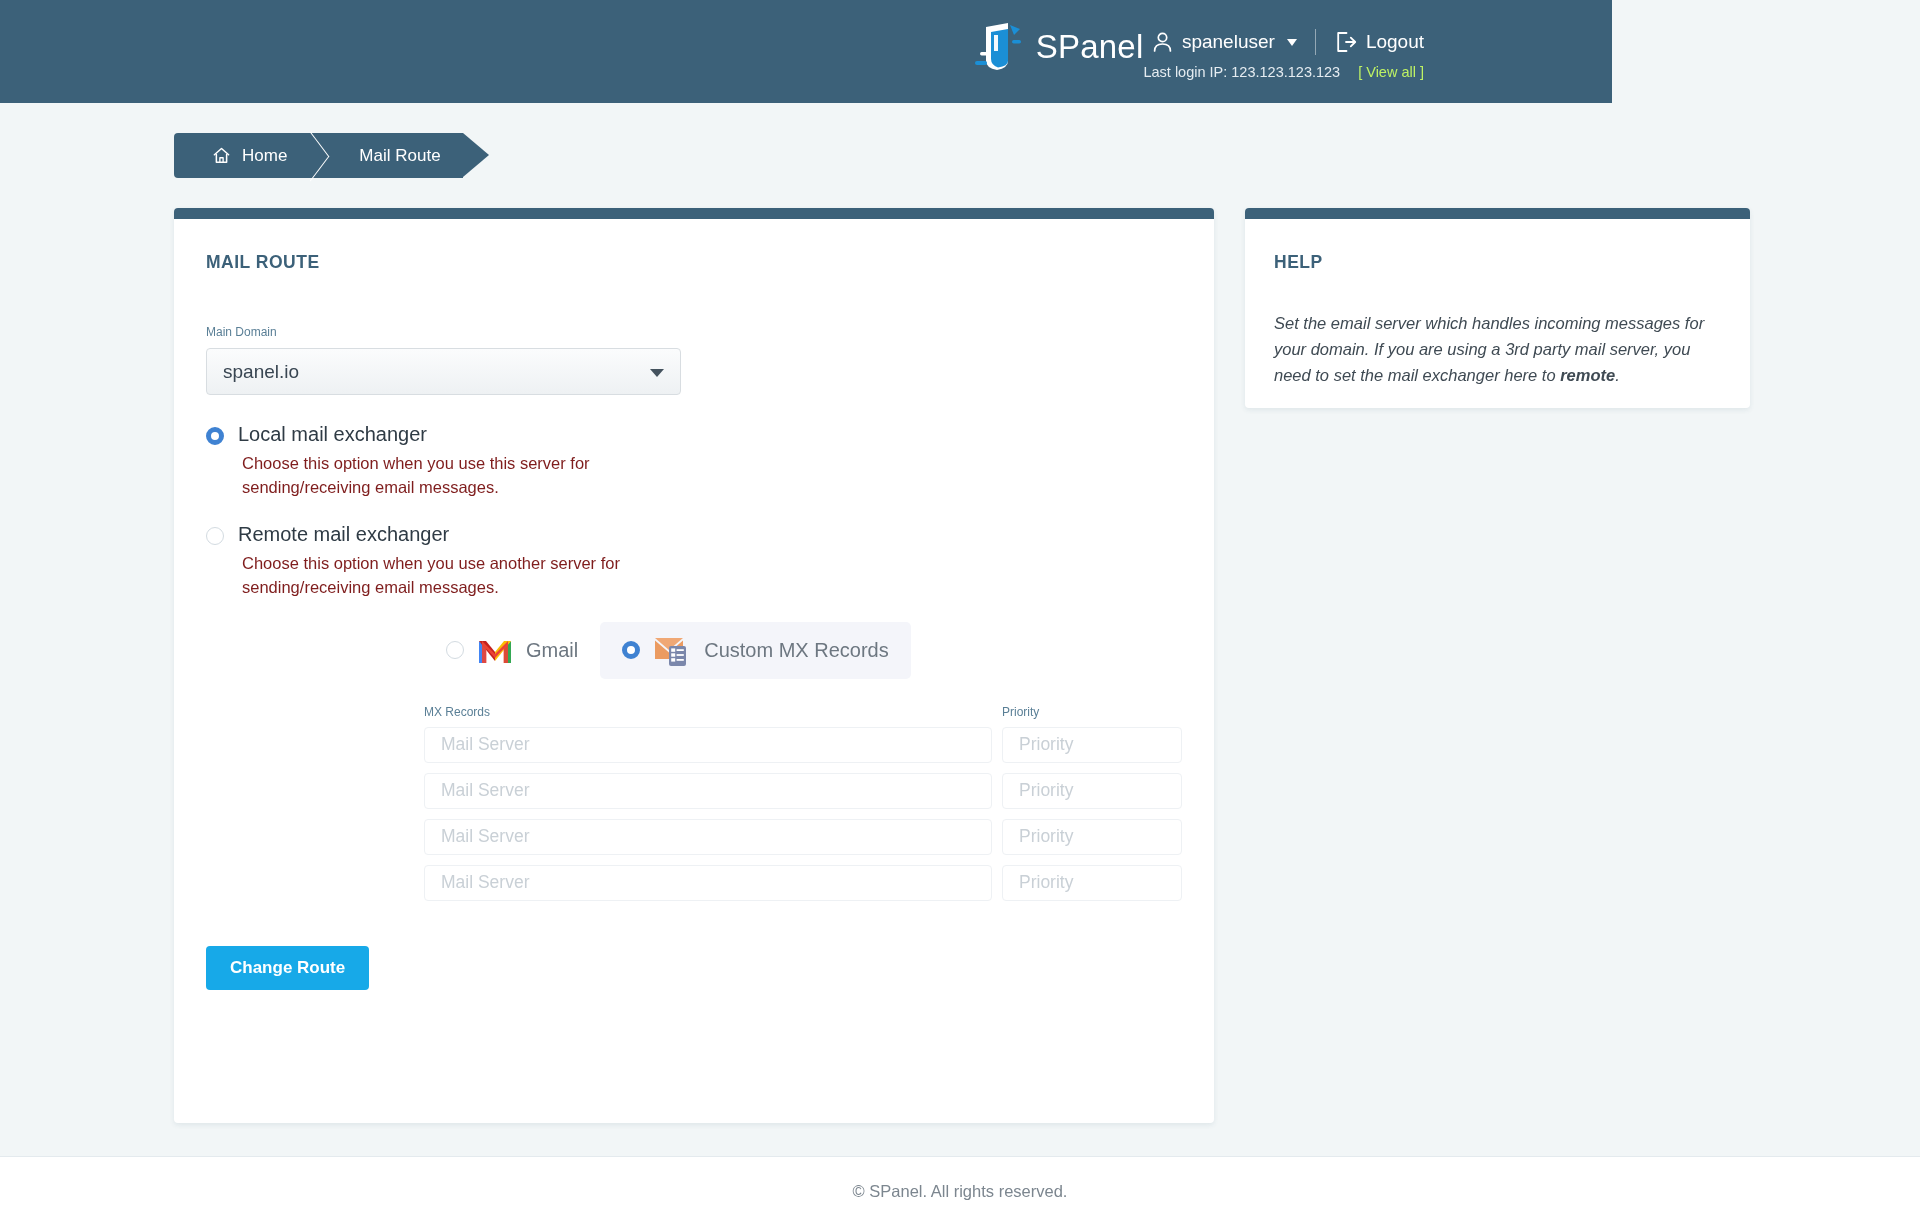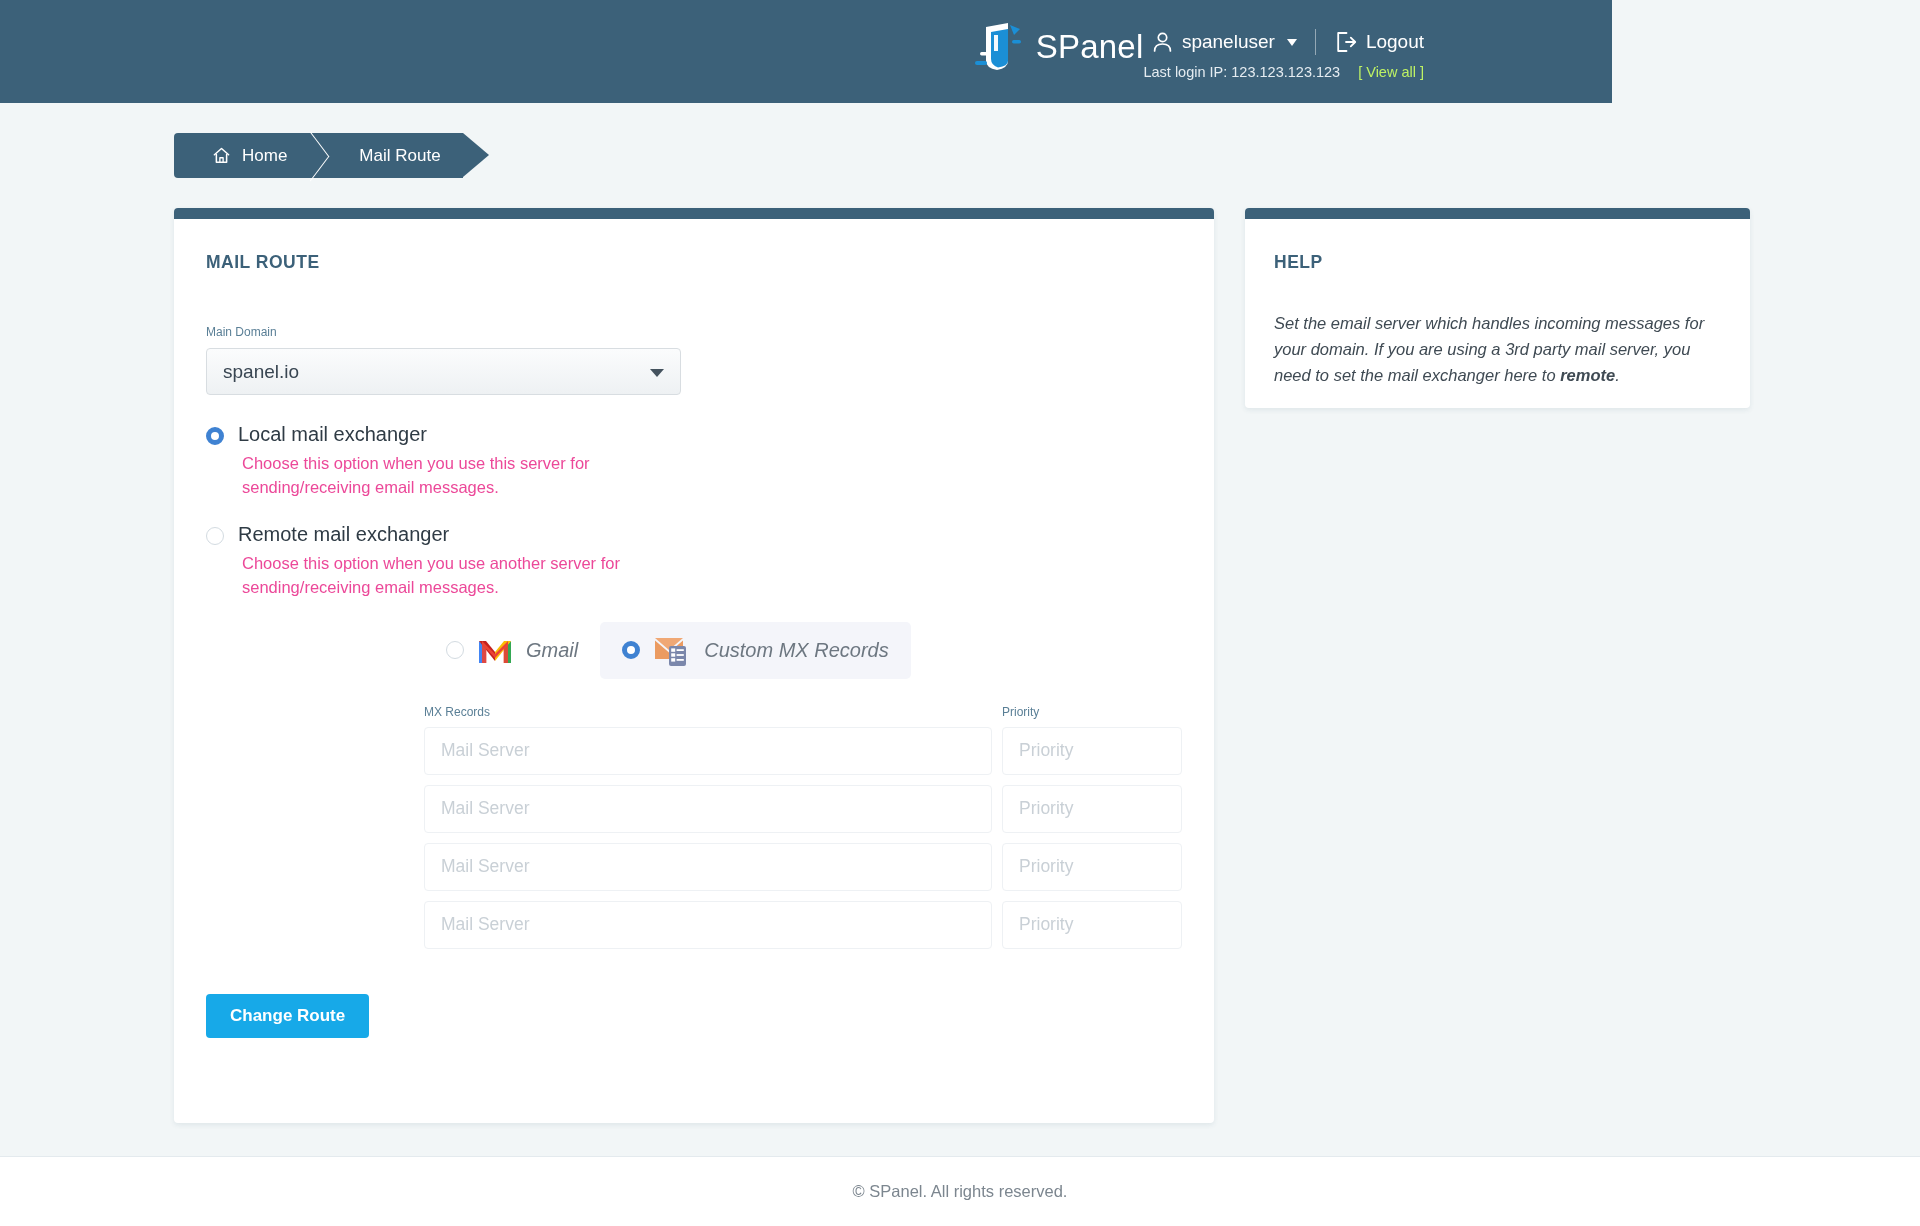--- a/index.html
+++ b/index.html
@@ -246,40 +246,39 @@
     color: #2f3b45;
     line-height: 1.2;
     display: block;
   }
   .radio-desc {
     display: block;
     margin-top: 6px;
     margin-left: 36px;
     font-size: 16.5px;
     line-height: 1.45;
-    color: #ec4899;
+    color: #7f1d1d;
     max-width: 420px;
   }
 
   
   .provider-row {
     display: flex;
     align-items: stretch;
     margin-left: 250px;
     margin-top: 22px;
     height: 57px;
   }
   .provider-opt {
     display: flex;
     align-items: center;
     gap: 12px;
     padding: 0 22px;
     border-radius: 5px;
     cursor: pointer;
-    font-style: italic;
   }
   .provider-opt.selected { background: #f4f5fa; }
   .provider-label {
     font-size: 20px;
     color: #6d7781;
   }
   .provider-icon { display: block; }
 
   
   .mx-head {
@@ -289,21 +288,21 @@
   }
   .mx-head .field-label:first-child { width: 578px; }
 
   .mx-rows { margin-left: 250px; margin-top: 8px; }
   .mx-row {
     display: flex;
     gap: 10px;
     margin-bottom: 10px;
   }
   .inp {
-    height: 48px;
+    height: 36px;
     border: 1px solid #eef1f4;
     border-radius: 4px;
     background: #ffffff;
     font-family: "Liberation Sans", sans-serif;
     font-size: 17.5px;
     color: #555f68;
     padding: 0 16px;
     outline: none;
   }
   .inp::placeholder { color: #c9d0d6; }

